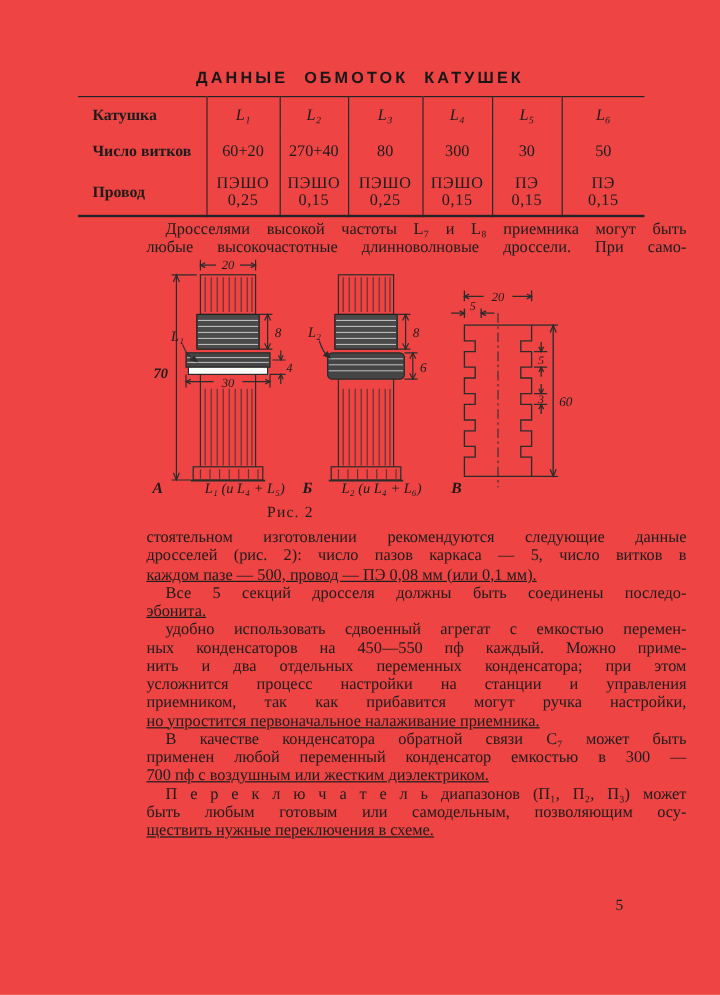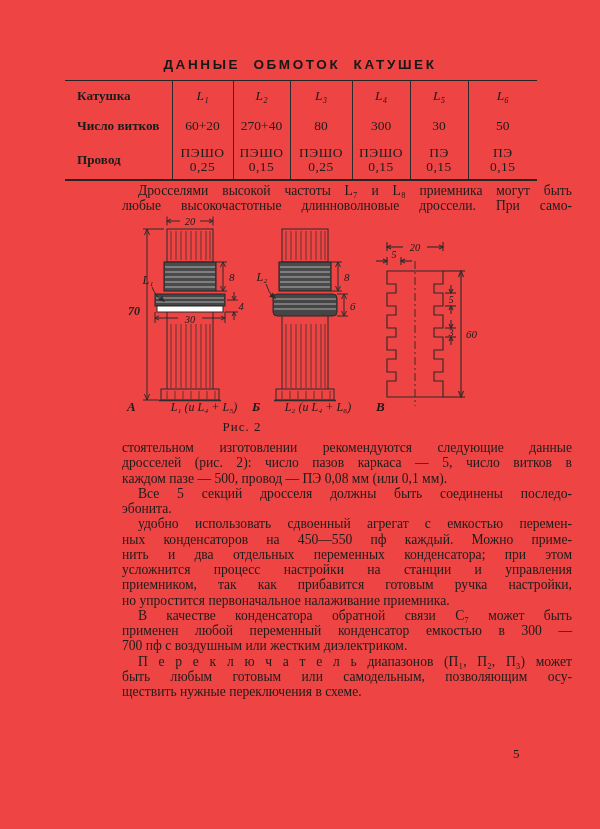--- a/index.html
+++ b/index.html
@@ -38,21 +38,21 @@
   table.tbl tr.r2 > * { height:27px; }
   table.tbl tr.r3 > * { height:37px; }
   .ital { font-style:italic; }
   td.wire { white-space:pre-line; font-size:12.8px; line-height:13.5px; letter-spacing:0.5px; }
 
   .textblock { position:absolute; left:78px; width:450px; font-size:13.6px; line-height:15.25px;margin-left:44px; }
   .tb1 { top:183px; }
   .tb2 { top:440px; }
   .para { margin:0; }
   .para .tline { text-align:justify; text-align-last:justify; }
-  .para:not(.jall) .tline:last-child { text-align-last:left; }
+  .para:not(.jall) .tline:last-child { text-align-last:left;text-decoration:underline; }
   .para.ind .tline:first-child { text-indent:16px; }
 
   svg.fig { position:absolute; left:105px; top:214px; width:390px; height:202px; }
   svg.fig text {
     font-family:"Liberation Serif", serif; font-style:italic;
     fill:#1b1b1b; stroke:none;
   }
   .caption {
     position:absolute; top:419px; left:0; width:484px;
     text-align:center; font-size:13px; letter-spacing:1px;
@@ -281,21 +281,21 @@
       </div>
     <div class="para ind">
         <div class="tline">Все 5 секций дросселя должны быть соединены последо-</div>
         <div class="tline">эбонита.</div>
       </div>
     <div class="para ind">
         <div class="tline">удобно использовать сдвоенный агрегат с емкостью перемен-</div>
         <div class="tline">ных конденсаторов на 450—550 пф каждый. Можно приме-</div>
         <div class="tline">нить и два отдельных переменных конденсатора; при этом</div>
         <div class="tline">усложнится процесс настройки на станции и управления</div>
-        <div class="tline">приемником, так как прибавится готовым ручка настройки,</div>
+        <div class="tline">приемником, так как прибавится могут ручка настройки,</div>
         <div class="tline">но упростится первоначальное налаживание приемника.</div>
       </div>
     <div class="para ind">
         <div class="tline">В качестве конденсатора обратной связи С₇ может быть</div>
         <div class="tline">применен любой переменный конденсатор емкостью в 300 —</div>
         <div class="tline">700 пф с воздушным или жестким диэлектриком.</div>
       </div>
     <div class="para ind">
         <div class="tline">П е р е к л ю ч а т е л ь  диапазонов (П₁, П₂, П₃) может</div>
         <div class="tline">быть любым готовым или самодельным, позволяющим осу-</div>

